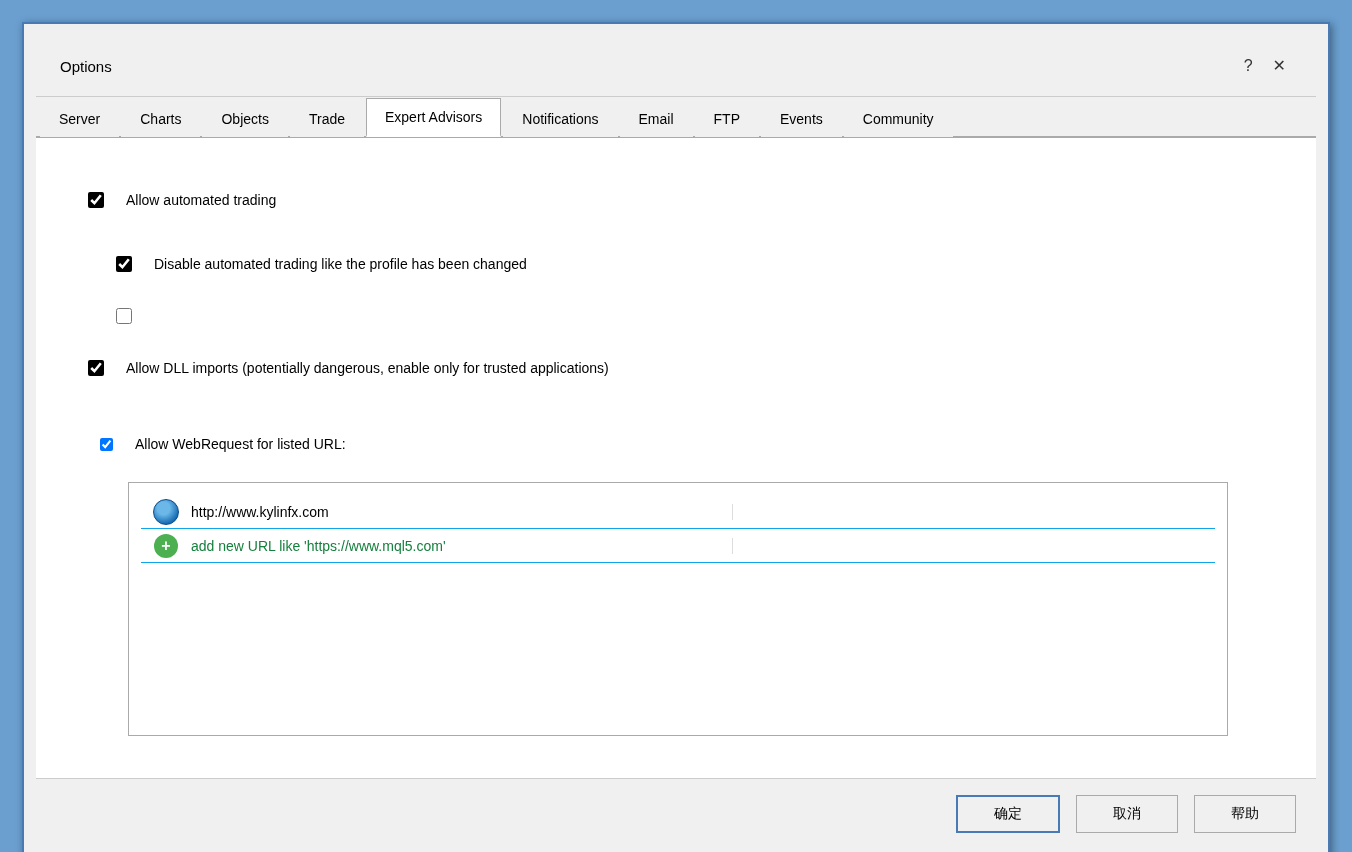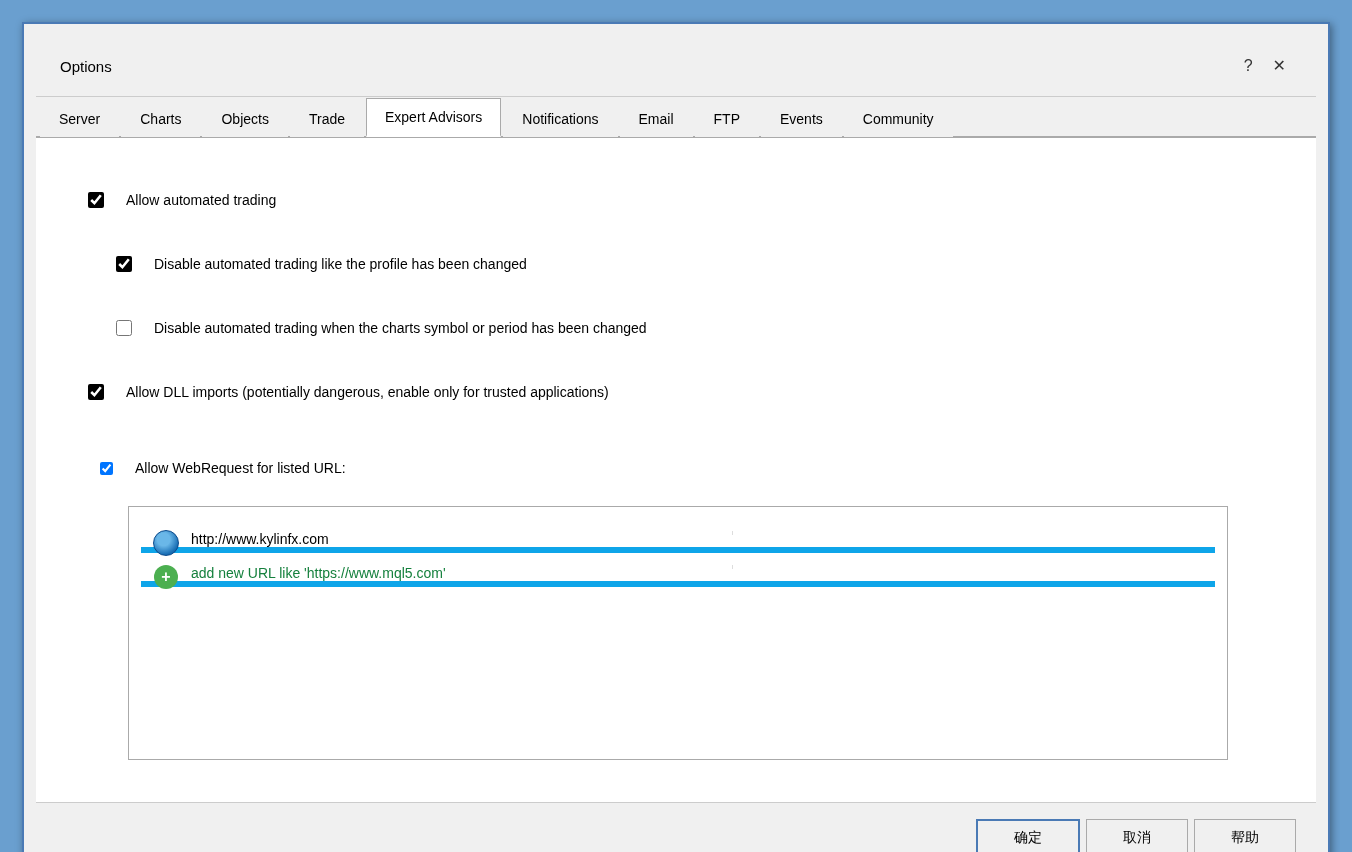--- a/index.html
+++ b/index.html
@@ -130,21 +130,22 @@
     .url-list-container {
       border: 1px solid #aaa;
       margin-left: 0;
       width: 1100px;
       margin-left: 40px;
       background: #fff;
     }
 
     .url-row {
       display: flex;
-      border-bottom: 6px solid #0ea5e9;
+      align-items: center;
+      border-bottom: 1px solid #0ea5e9;
       height: 34px;
     }
 
     .url-row:last-child {
       border-bottom: none;
     }
 
     .url-cell-icon {
       width: 30px;
       display: flex;
@@ -198,21 +199,21 @@
       font-size: 16px;
       font-weight: bold;
       line-height: 1;
     }
 
     .footer {
       background: #f0f0f0;
       padding: 16px 20px;
       display: flex;
       justify-content: flex-end;
-      gap: 6px;
+      gap: 16px;
       border-top: 1px solid #ccc;
     }
 
     .footer-btn {
       padding: 8px 36px;
       font-size: 14px;
       cursor: pointer;
       background: #f0f0f0;
       border: 1px solid #aaa;
       color: #000;
@@ -263,21 +264,20 @@
     </div>
 
 
     <div class="checkbox-row indented">
       <input type="checkbox" id="chk-profile-changed" checked="" style="">
       <label for="chk-profile-changed">Disable automated trading like the profile has been changed</label>
     </div>
 
     <div class="checkbox-row indented">
       <input type="checkbox" id="chk-symbol-changed" style="">
-      <label for="chk-symbol-changed">Disable automated trading when the charts symbol or period has been changed</label>
     </div>
 
     <div class="checkbox-row">
       <input type="checkbox" id="chk-dll-imports" checked="" style="">
       <label for="chk-dll-imports">Allow DLL imports (potentially dangerous, enable only for trusted applications)</label>
     </div>
 
     <div class="url-section">
       <div class="webrequest-row">
         <input type="checkbox" id="chk-webrequest" checked="" style="">

